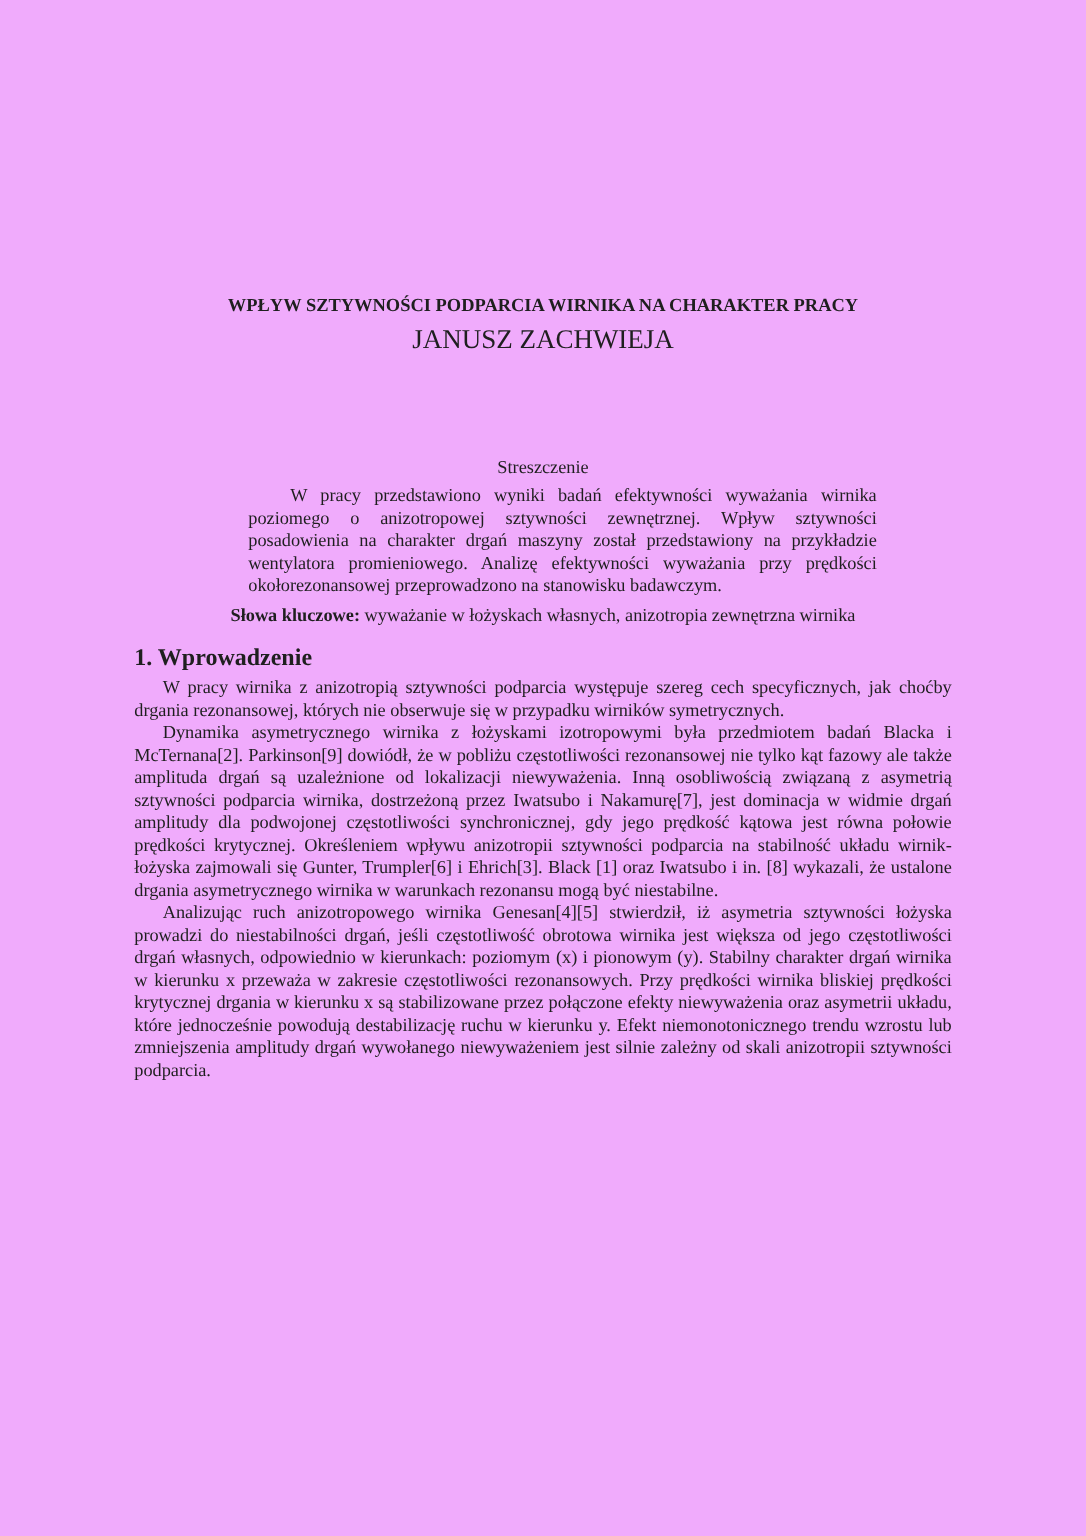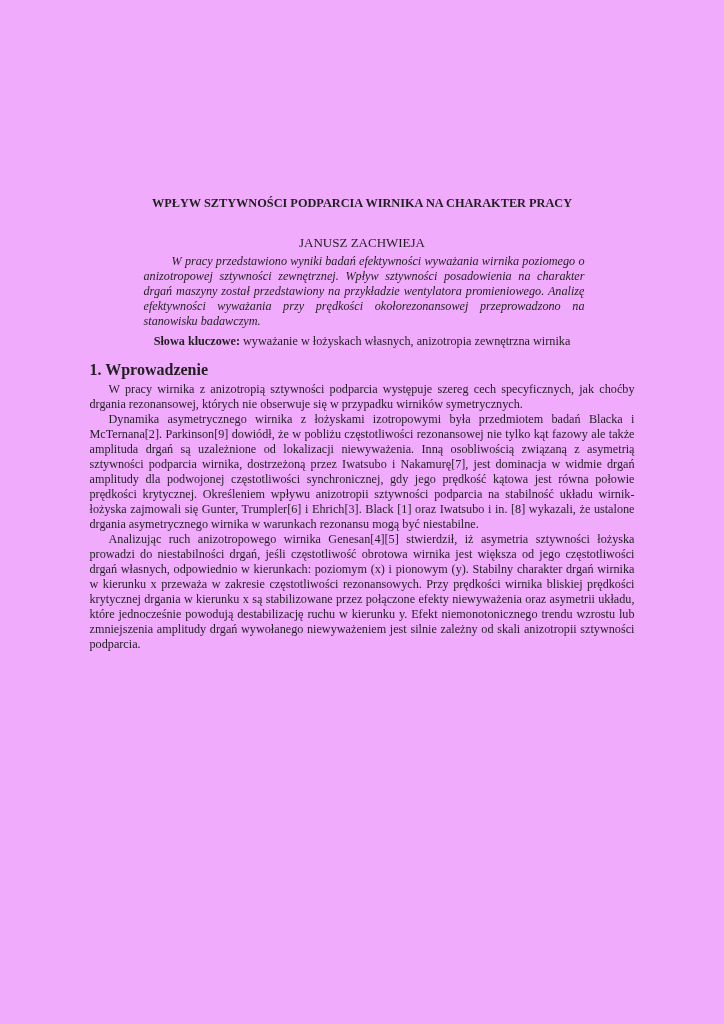--- a/index.html
+++ b/index.html
@@ -24,36 +24,35 @@
       line-height: 15px;
     }
     .paper-title {
       margin: 0;
       text-align: center;
       font-size: 12.3px;
       font-weight: bold;
       line-height: 15px;
     }
     .paper-author {
-      margin: 24px 0 0 0;
+      margin: 8px 0 0 0;
       text-align: center;
-      font-size: 13px;
+      font-size: 18px;
       font-weight: normal;
       line-height: 15px;
     }
     .abstract-heading {
       margin: 70px 0 0 0;
       text-align: center;
       font-size: 12.2px;
       font-weight: normal;
       line-height: 15px;
     }
     .abstract-text {
-      margin: 4px 50px 0 54px;
-      font-style: italic;
+      margin: 4px 50px 0 76px;
       text-align: justify;
       text-indent: 28px;
       line-height: 15px;
     }
     .keywords-line {
       margin: 5px 0 0 0;
       text-align: center;
       text-indent: 0;
       line-height: 15px;
     }
@@ -81,20 +80,21 @@
 
 <div class="page">
   <div class="content">
 
     <h1 class="paper-title">
       <div>WPŁYW SZTYWNOŚCI PODPARCIA WIRNIKA NA CHARAKTER PRACY</div>
     </h1>
 
     <p class="paper-author">JANUSZ ZACHWIEJA</p>
 
+    <p class="abstract-heading">Streszczenie</p>
 
     <p class="abstract-text">W pracy przedstawiono wyniki badań efektywności wyważania wirnika poziomego o anizotropowej sztywności zewnętrznej. Wpływ sztywności posadowienia na charakter drgań maszyny został przedstawiony na przykładzie wentylatora promieniowego. Analizę efektywności wyważania przy prędkości okołorezonansowej przeprowadzono na stanowisku badawczym.</p>
 
     <p class="keywords-line">
       <span class="keywords-label">Słowa kluczowe:</span><span> wyważanie w łożyskach własnych, anizotropia zewnętrzna wirnika</span>
     </p>
 
     <h2 class="section-heading">1. Wprowadzenie</h2>
 
     <div class="body-block">

